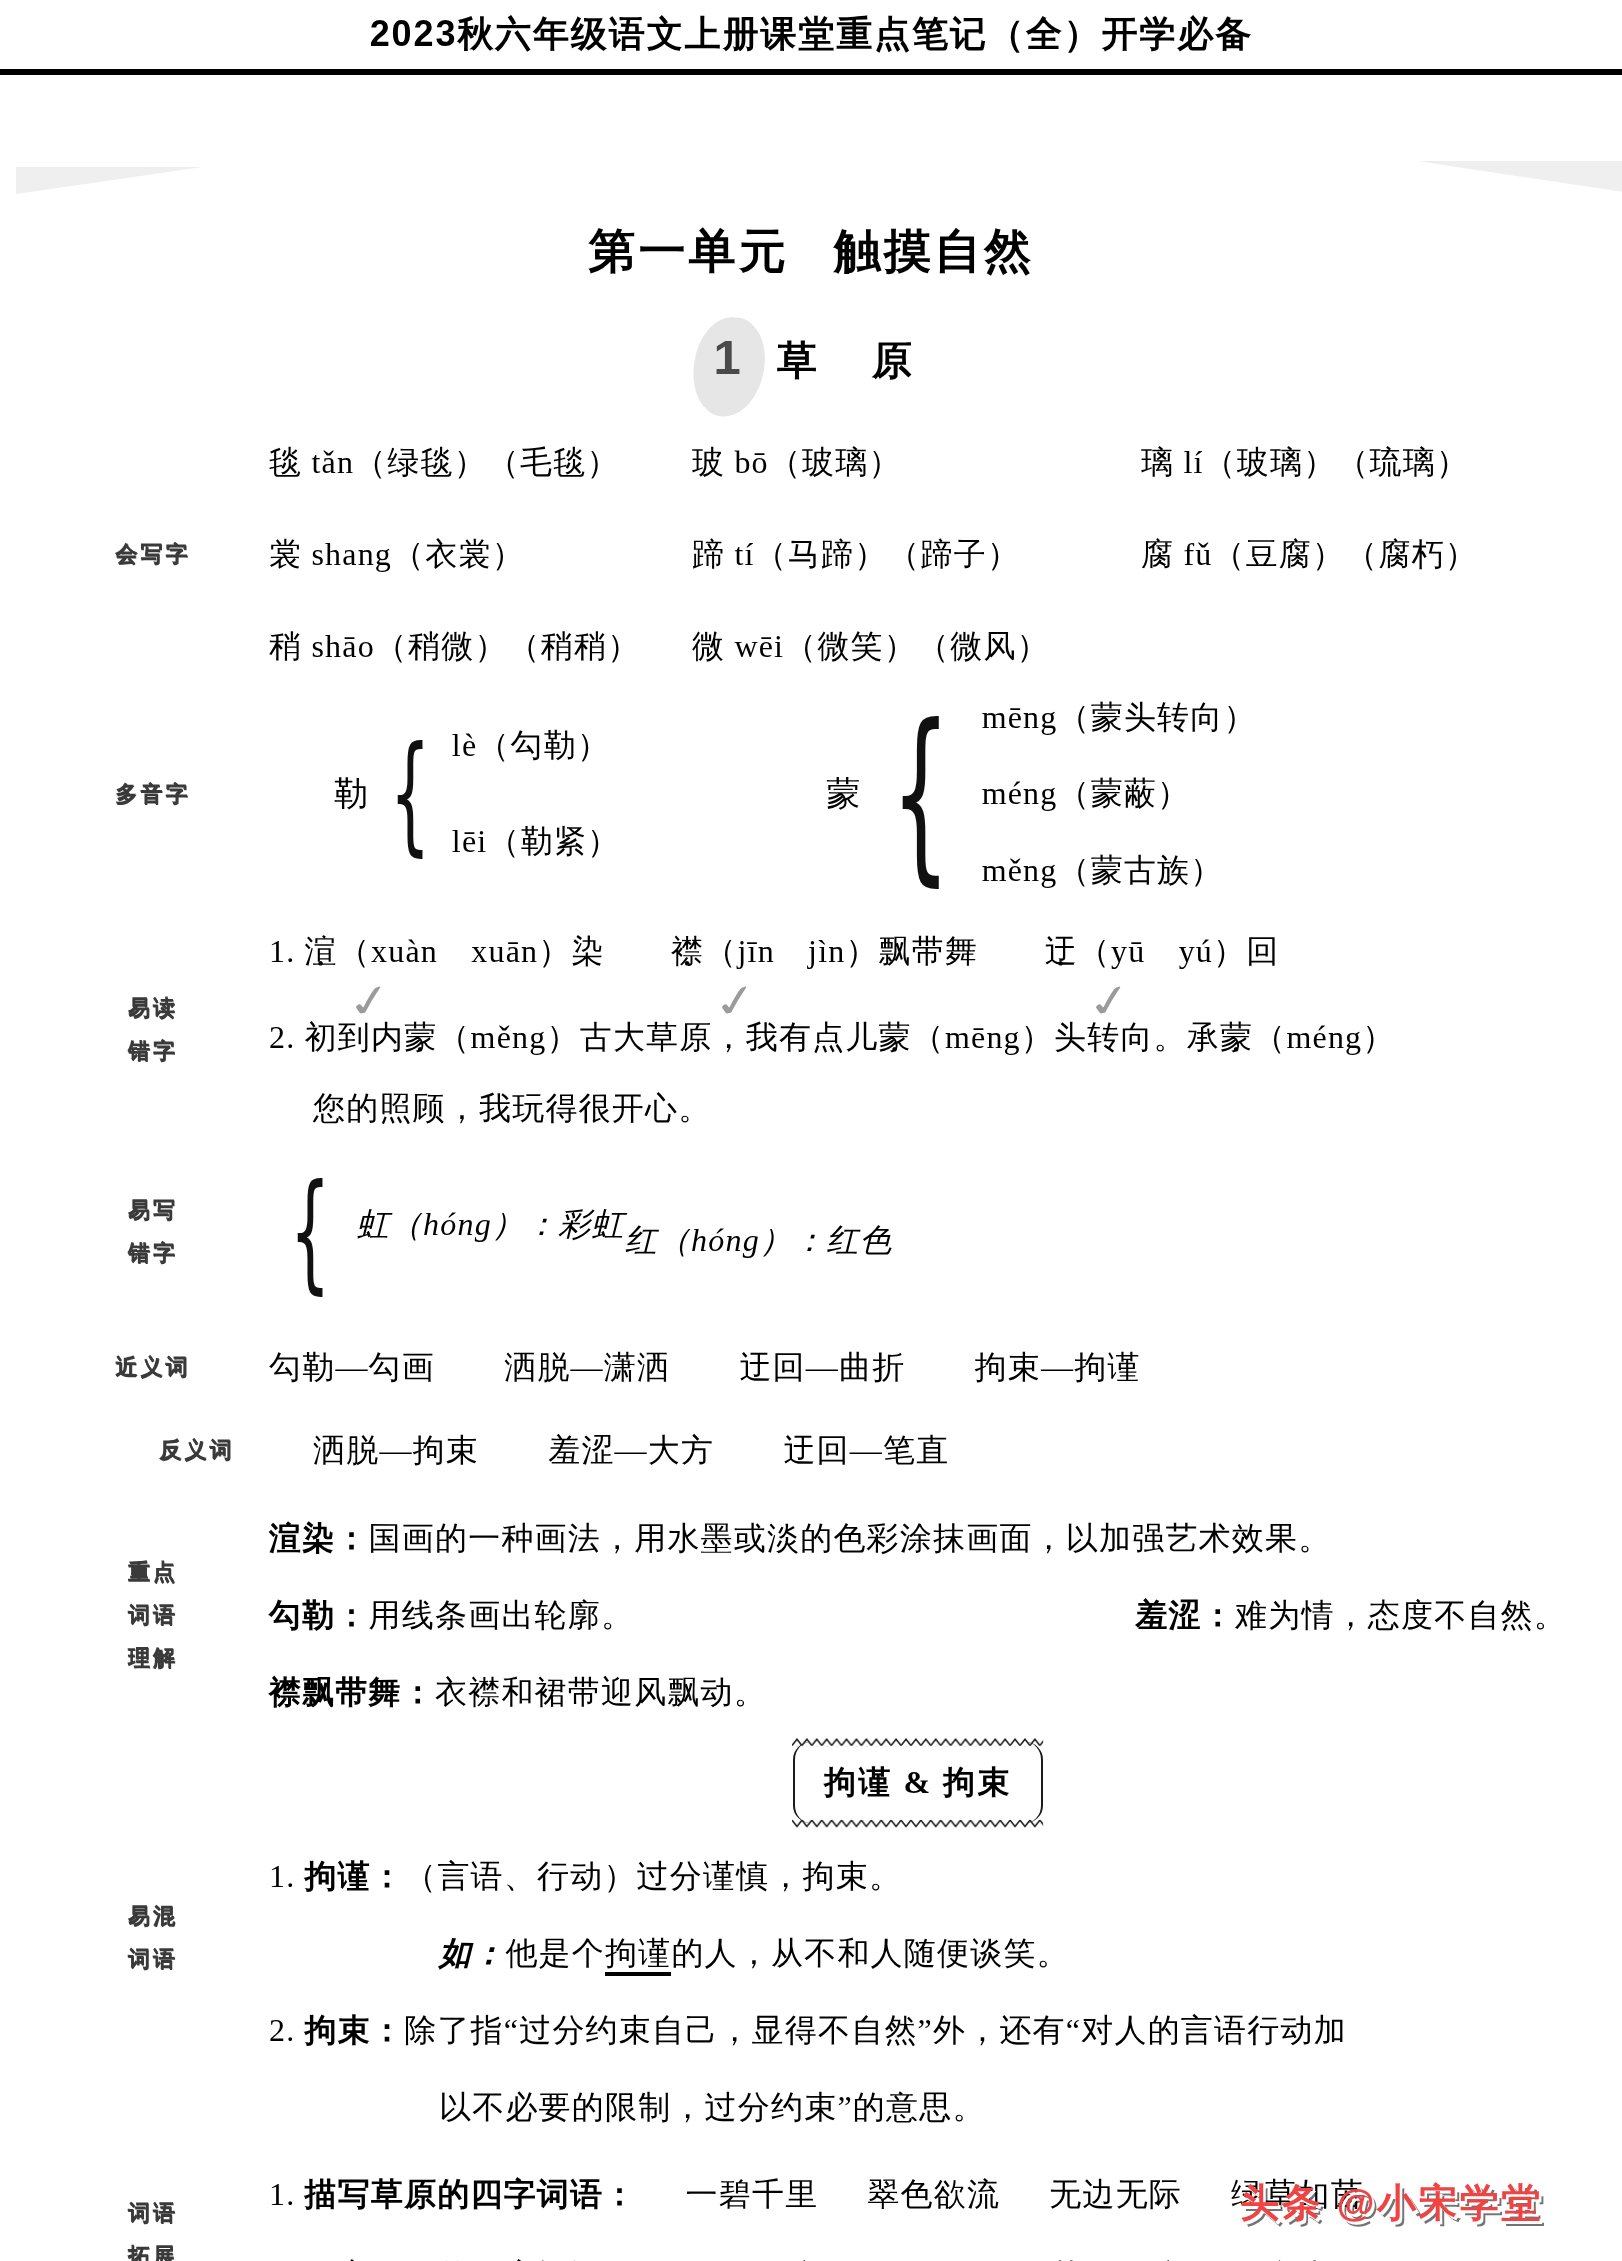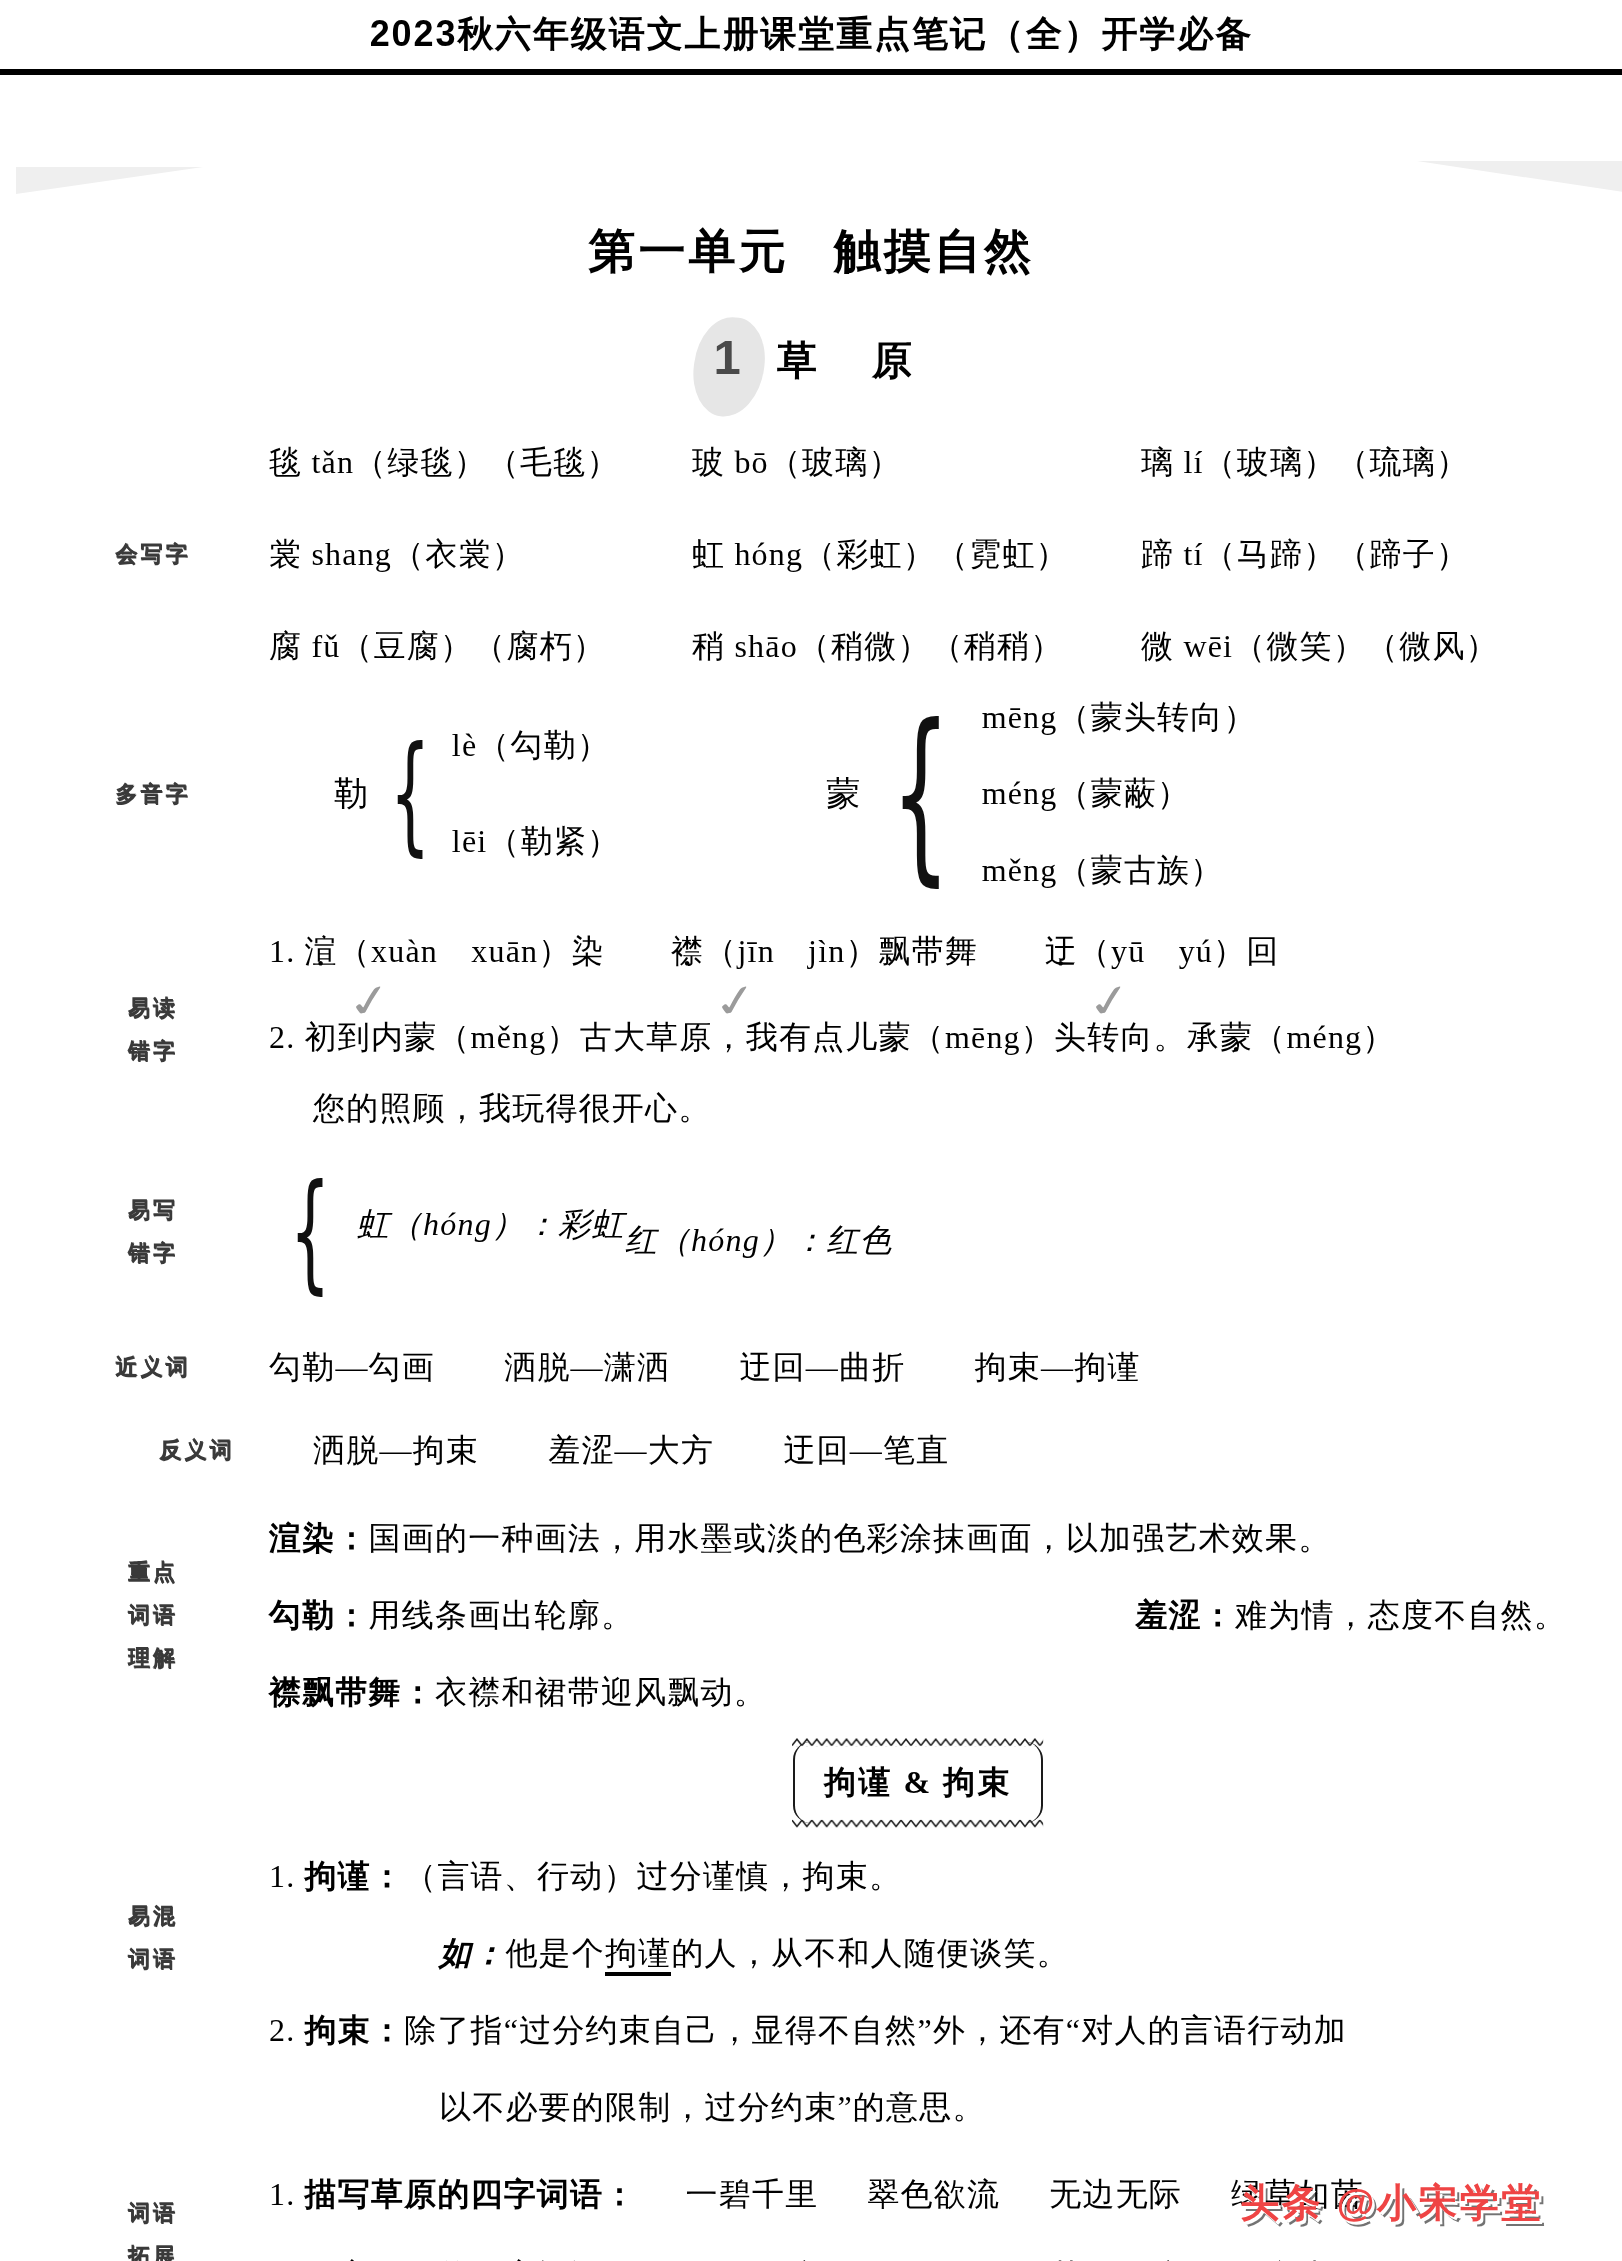--- a/index.html
+++ b/index.html
@@ -148,21 +148,20 @@
 
     <section class="sec">
       <div class="side">
         <div class="side-label">会写字</div>
       </div>
       <div class="content grid3">
         <div>毯 tǎn（绿毯）（毛毯）</div>
         <div>玻 bō（玻璃）</div>
         <div>璃 lí（玻璃）（琉璃）</div>
         <div>裳 shang（衣裳）</div>
-        <div>虹 hóng（彩虹）（霓虹）</div>
         <div>蹄 tí（马蹄）（蹄子）</div>
         <div>腐 fǔ（豆腐）（腐朽）</div>
         <div>稍 shāo（稍微）（稍稍）</div>
         <div>微 wēi（微笑）（微风）</div>
       </div>
     </section>
 
     <section class="sec sec-duoyin">
       <div class="side">
         <div class="side-label">多音字</div>

